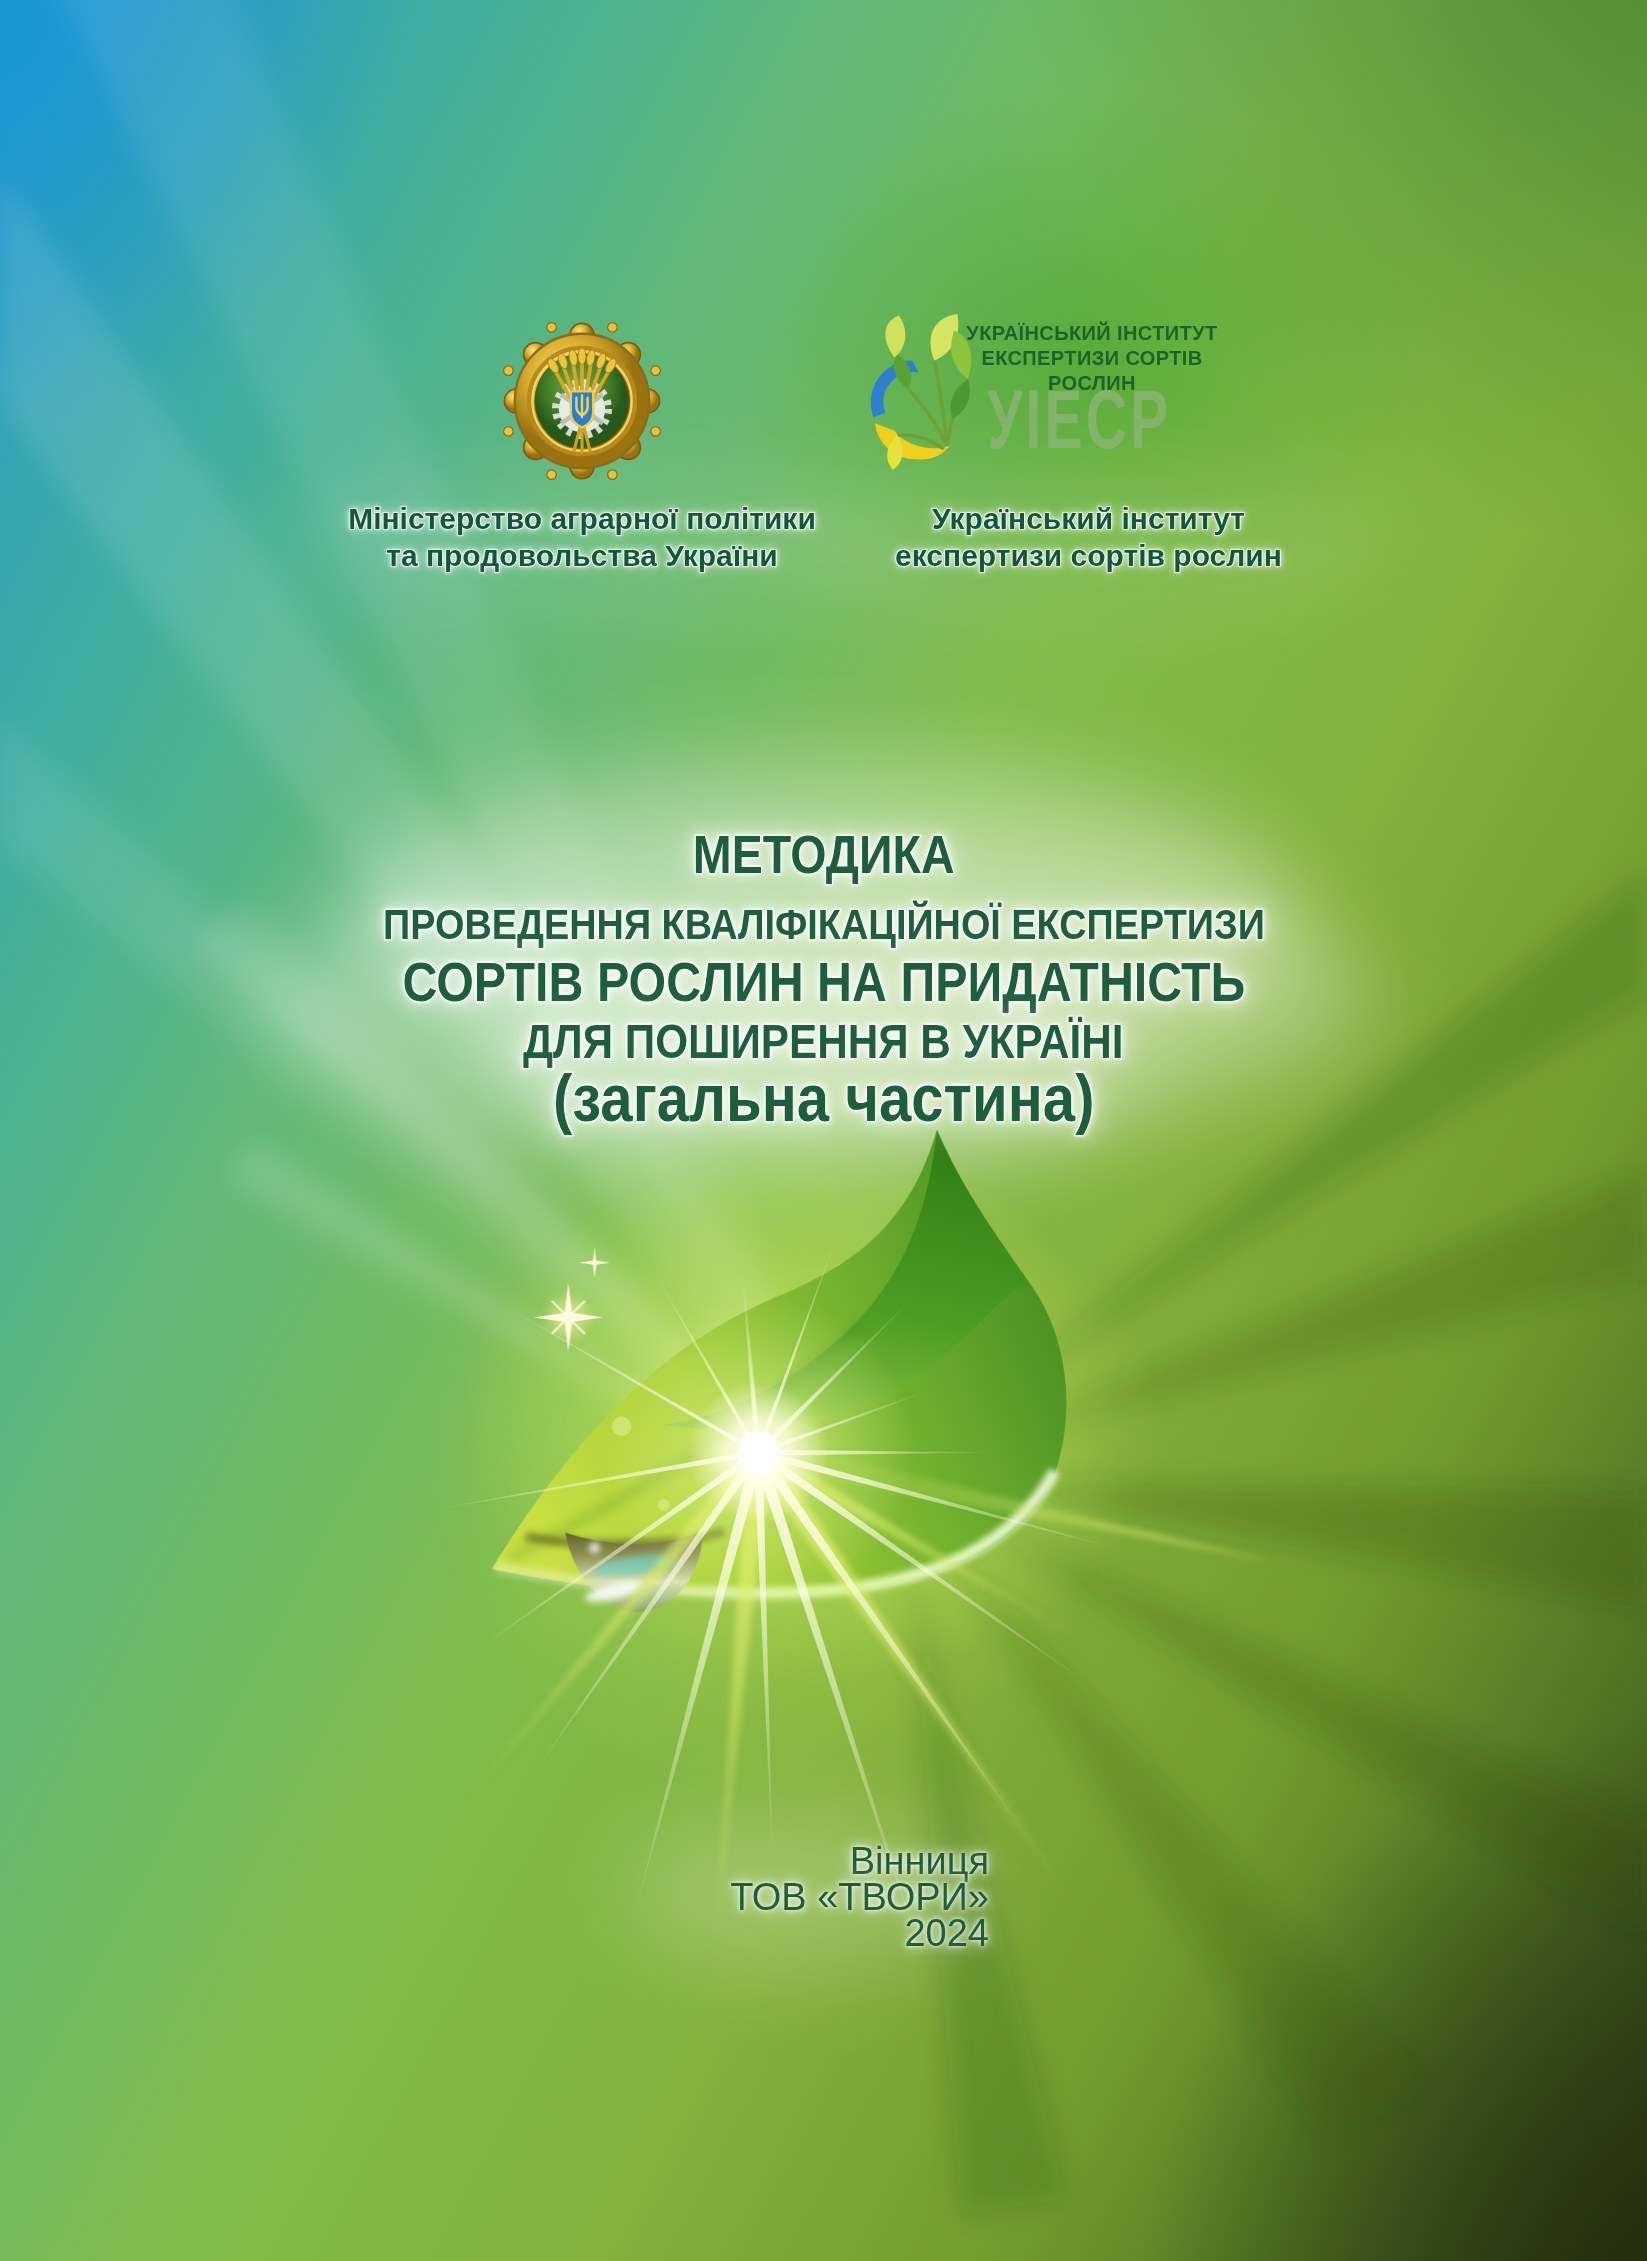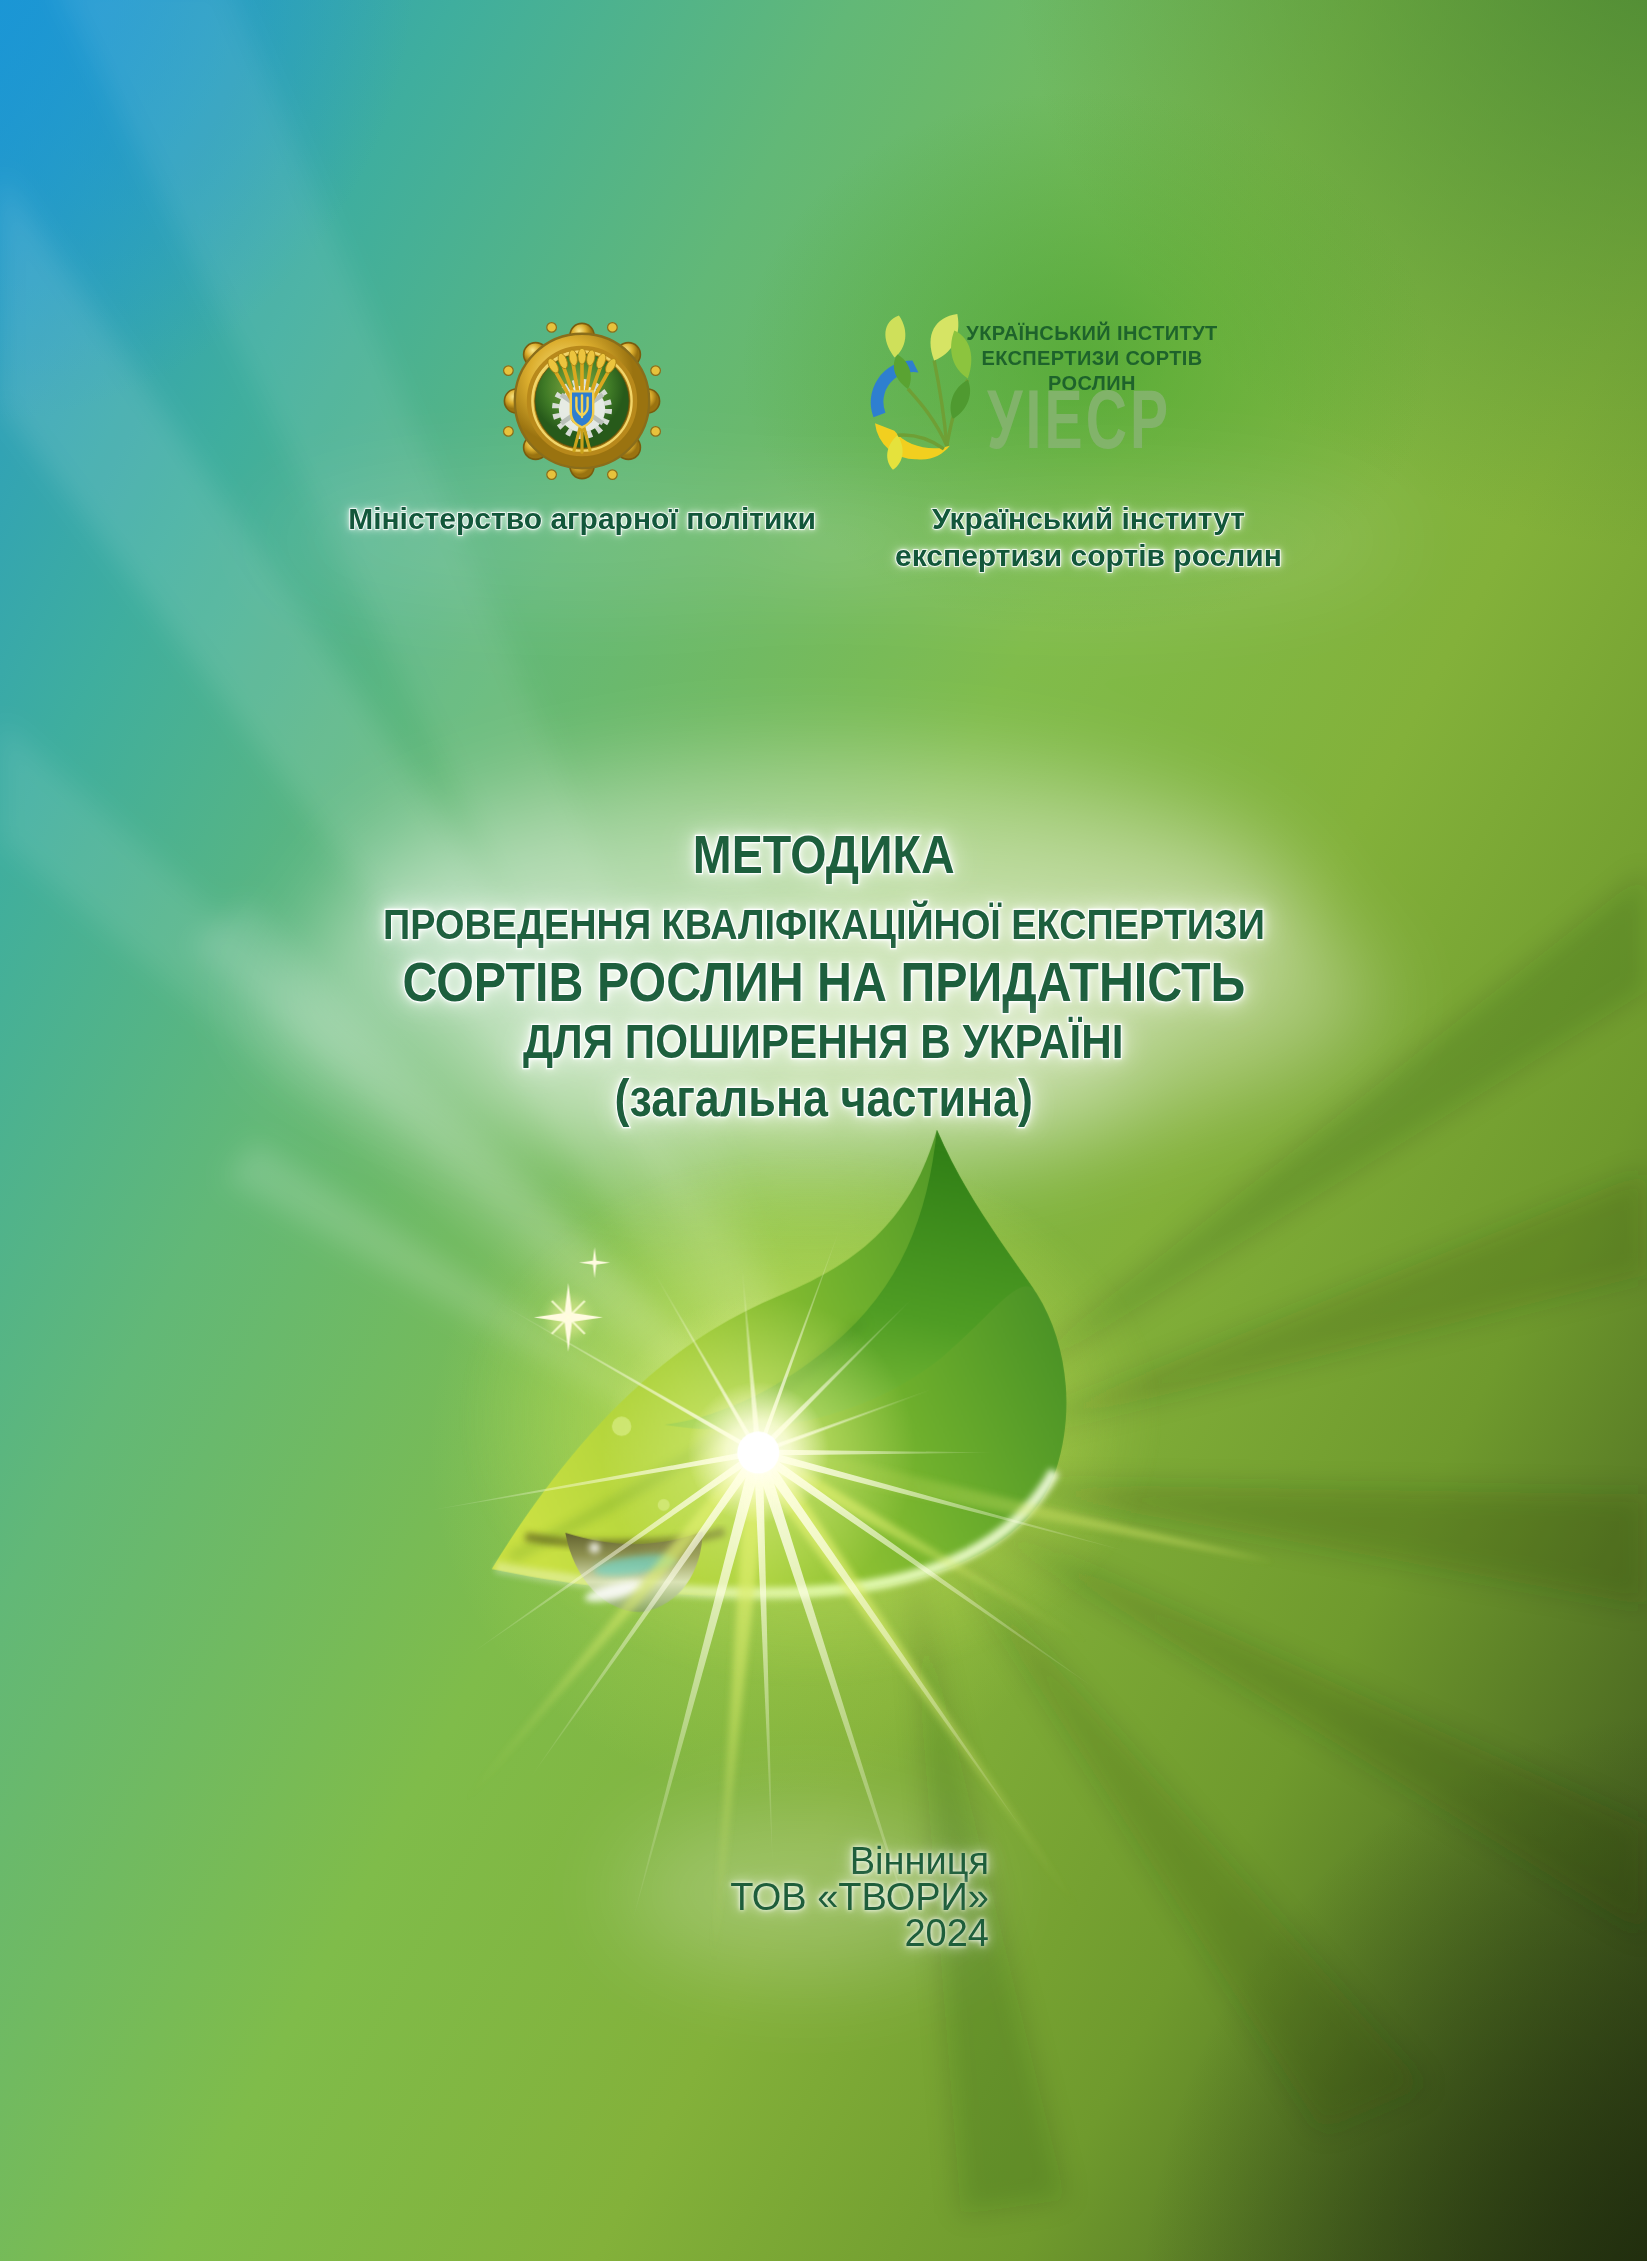--- a/index.html
+++ b/index.html
@@ -43,21 +43,21 @@
     display:inline-block;transform:scaleX(.88);transform-origin:center;
     -webkit-text-stroke:2.3px rgba(255,255,255,.9);
     paint-order:stroke fill;
     text-shadow:0 0 4.5px #fff,0 0 10.5px rgba(255,255,255,.95),
                 0 0 22.5px rgba(255,255,255,.8),0 0 45px rgba(255,255,255,.55);
   }
   .t1{top:817px;font-size:53px;line-height:75px;}
   .t2{top:895px;font-size:43px;line-height:59px;}
   .t3{top:953px;font-size:55px;line-height:59px;}
   .t4{top:1012px;font-size:48px;line-height:59px;}
-  .t5{top:1066px;font-size:51px;line-height:65px;}
+  .t5{top:1066px;font-size:66px;line-height:65px;}
 
   
   .imprint{left:614px;top:1843px;width:375px;text-align:right;
     font-size:38px;line-height:36px;color:#1e5e3b;font-weight:normal;
     text-shadow:0 0 4.5px #fff,0 0 10.5px rgba(255,255,255,.85),0 0 21px rgba(255,255,255,.5);}
 </style>
 </head>
 <body>
 
 <div class="page">
@@ -290,20 +290,21 @@
     </g>
     <ellipse cx="100" cy="124" rx="13" ry="6" fill="#b8860b"></ellipse>
     <g>
       <path d="M86,88 h28 v26 c0,11 -8,17 -14,19 c-6,-2 -14,-8 -14,-19 z" fill="#2e7ed0" stroke="#f0cc4e" stroke-width="3"></path>
       <path d="M100,93 v27 M93,96 v11 c0,6 3,9 7,11 M107,96 v11 c0,6 -3,9 -7,11" stroke="#f3d254" stroke-width="3" fill="none" stroke-linecap="round"></path>
     </g>
   </svg>
 
   <div class="abs org-label" style="left:289px;top:500px;width:586px;">
     <div>Міністерство аграрної політики</div>
+    <div>та продовольства України</div>
   </div>
 
   <svg class="abs" style="left:863px;top:314px" width="131" height="161" viewBox="0 0 175 215">
     <g>
       <path d="M14,138 A56,56 0 0 1 66,62 L74,78 A40,40 0 0 0 30,132 Z" fill="#2e7fd0"></path>
       <path d="M16,146 A54,54 0 0 0 72,194 C92,196 106,188 116,176 C94,184 58,178 42,156 Z" fill="#f2cf1f"></path>
     </g>
     <g stroke="#6f9f35" stroke-width="4.5" fill="none">
       <path d="M112,176 C108,130 102,96 95,62"></path>
       <path d="M112,176 C96,140 76,118 60,100"></path>

